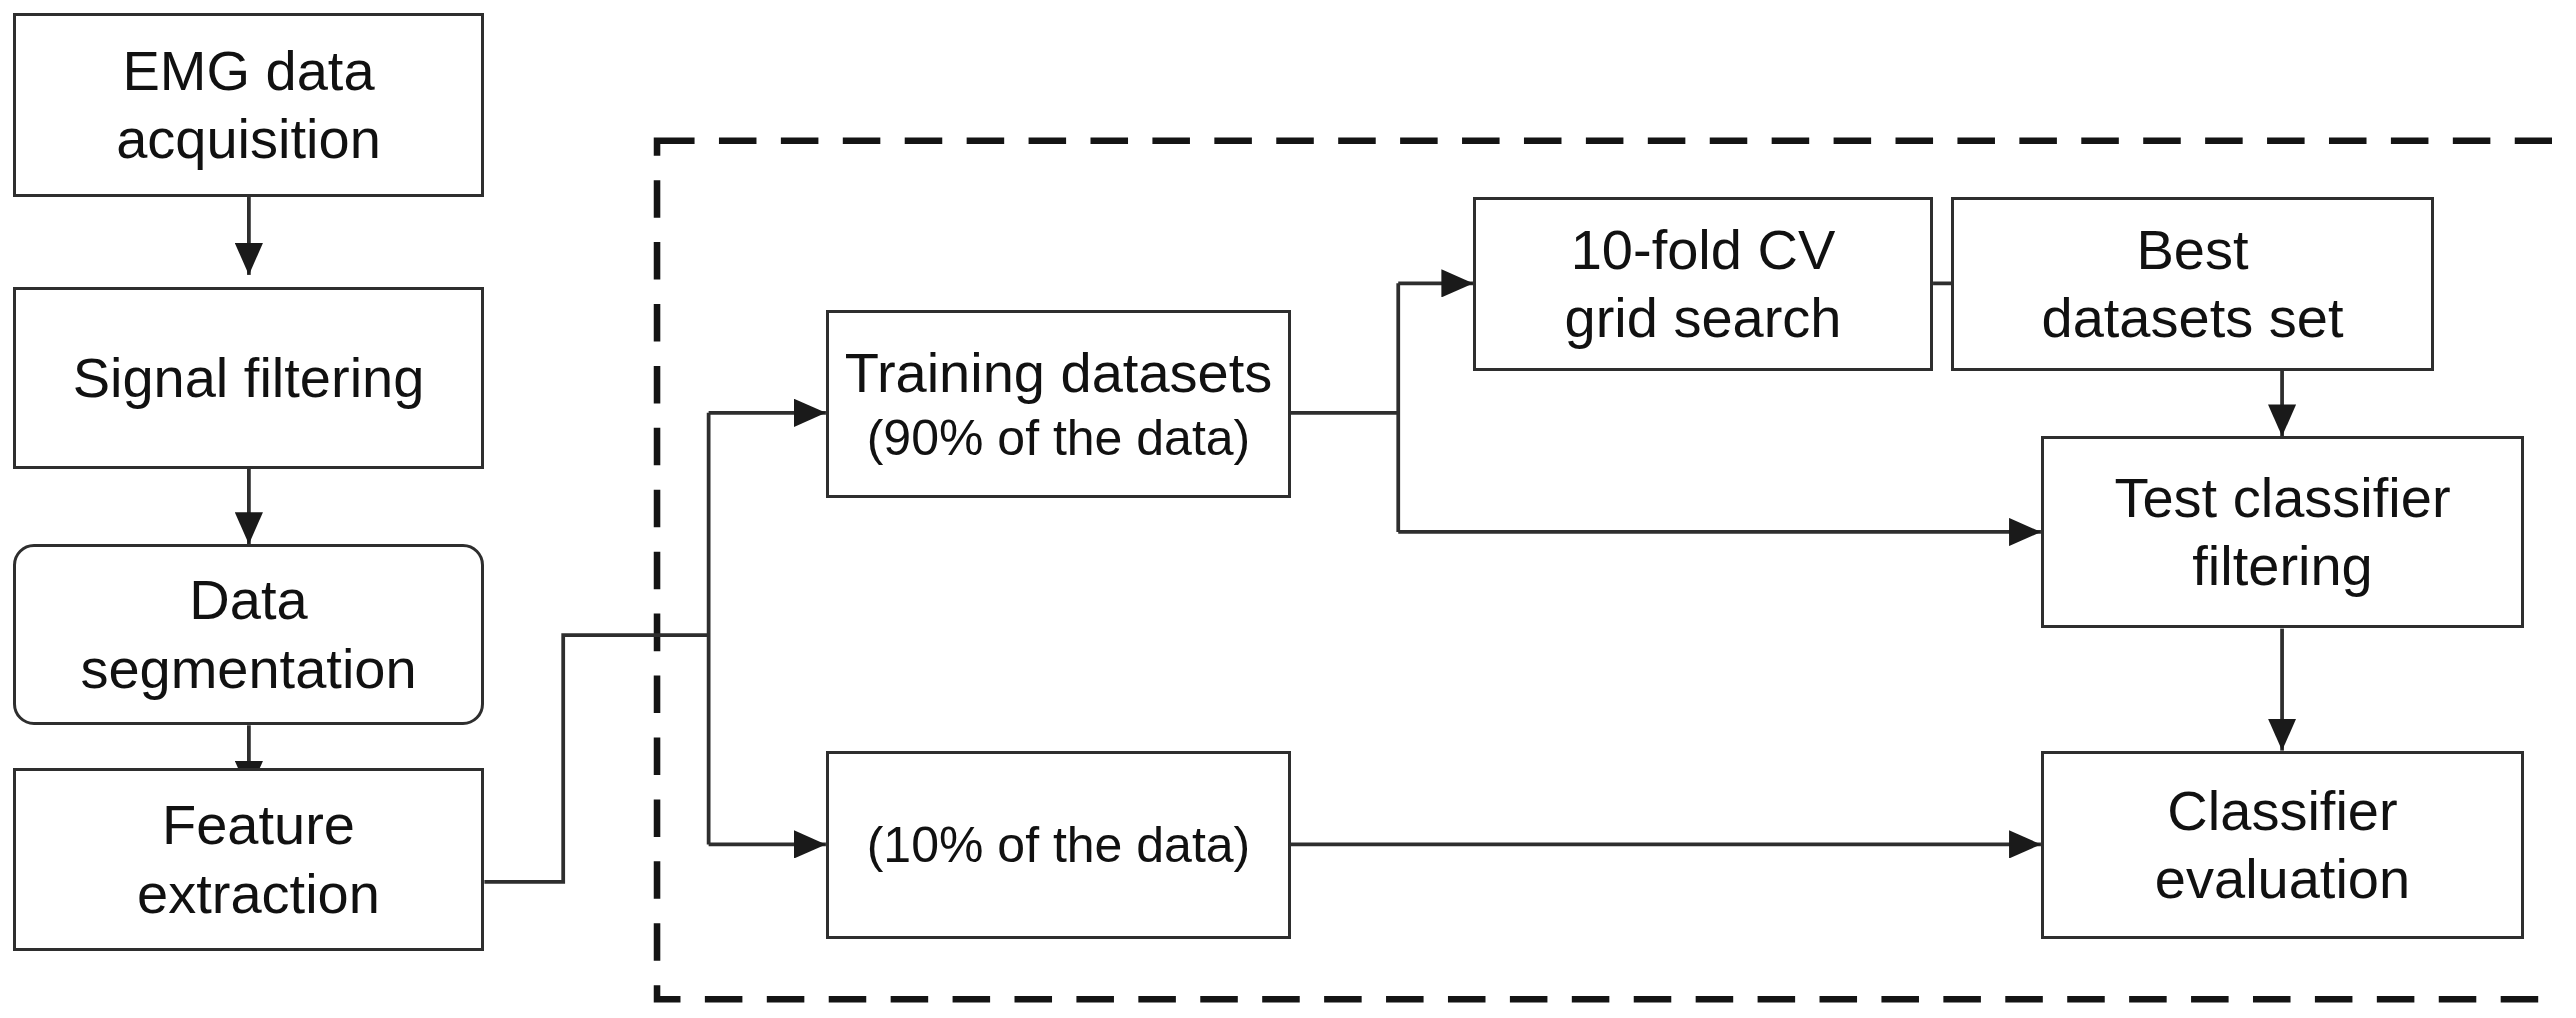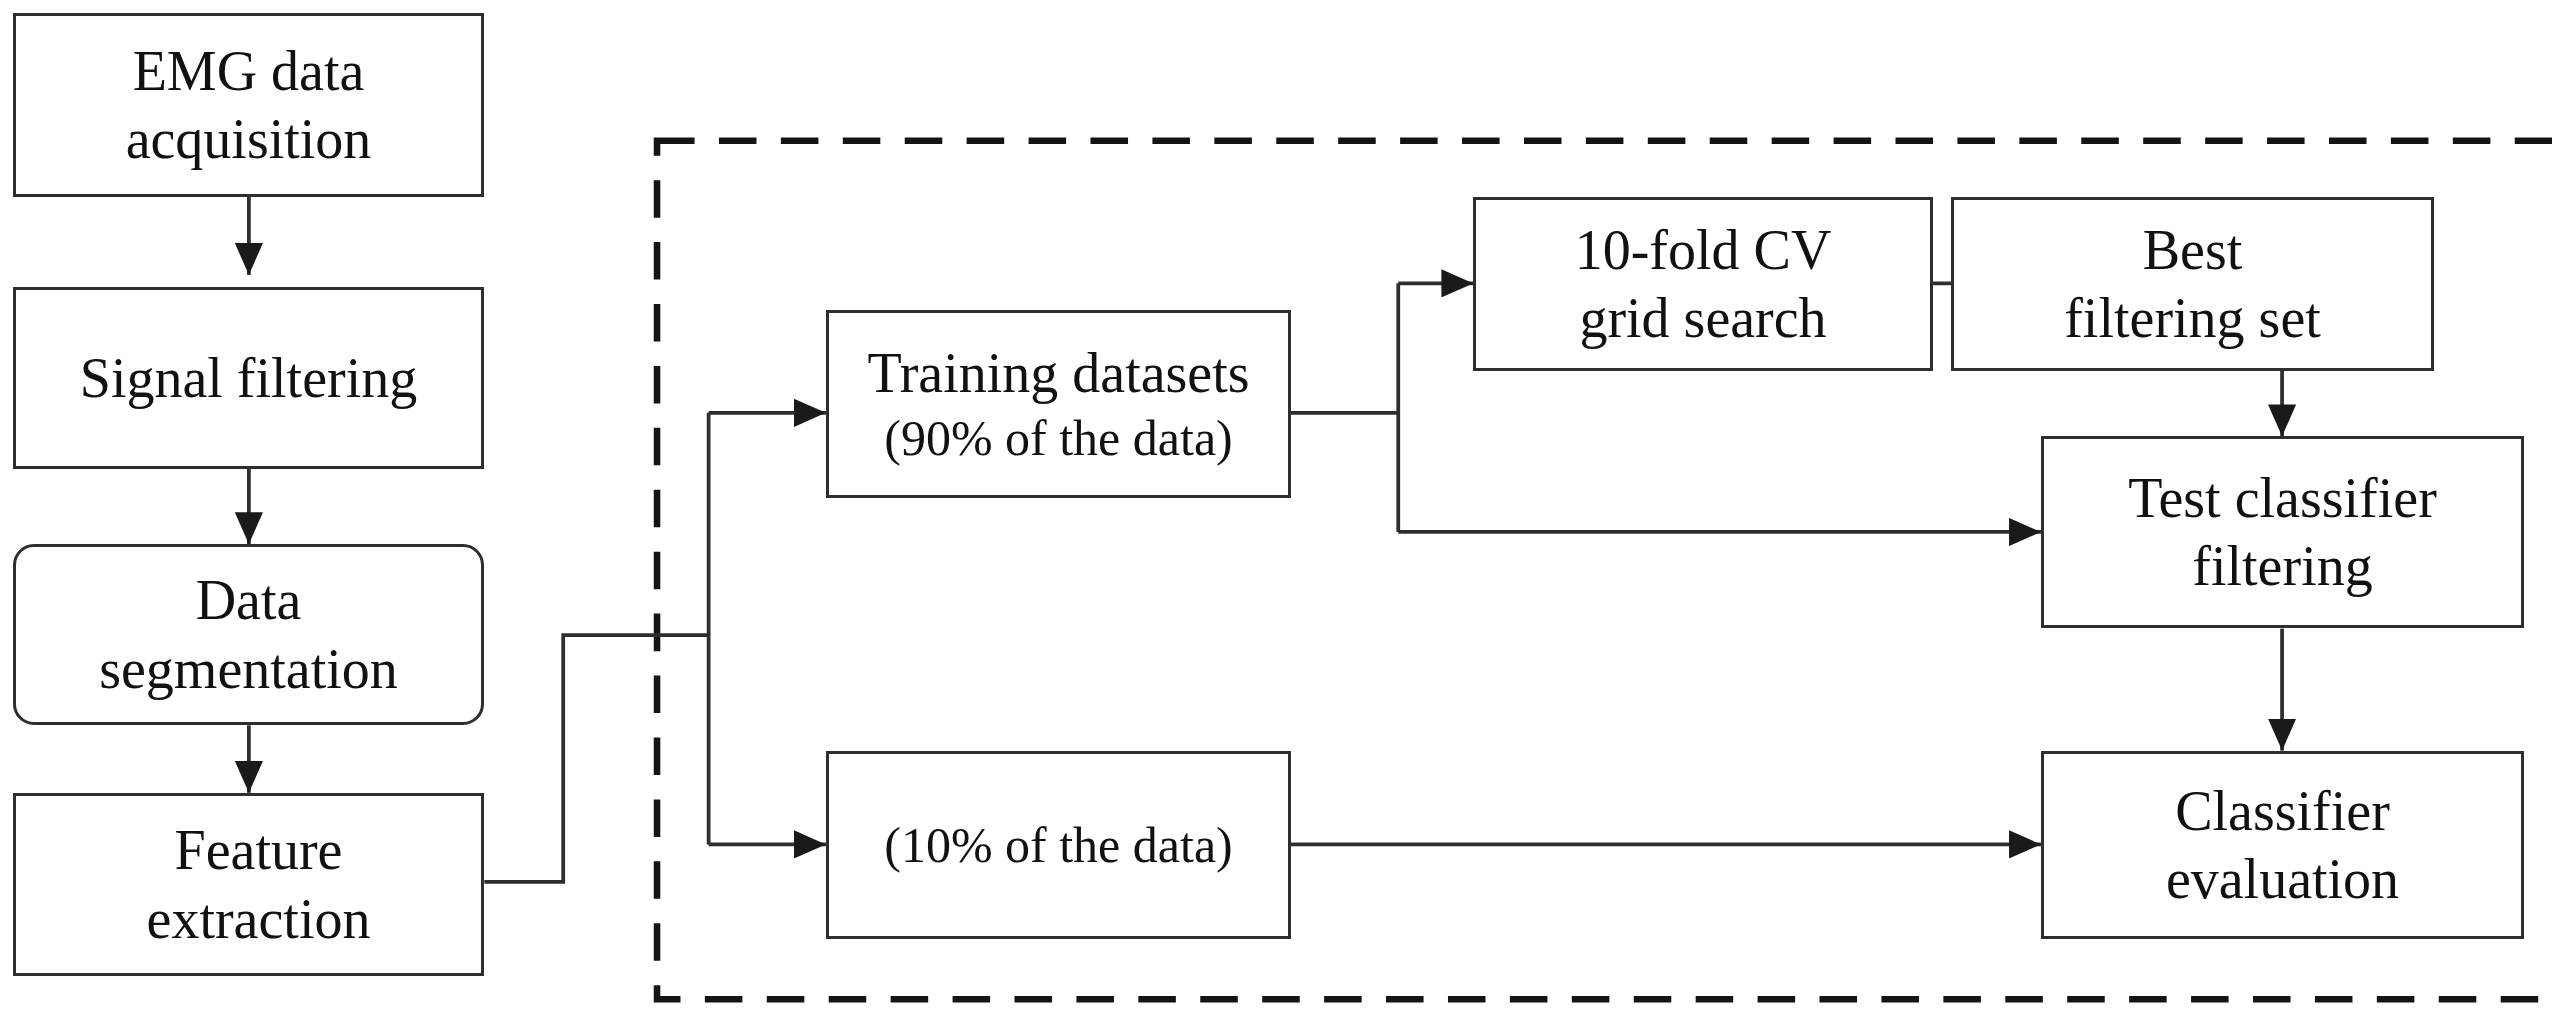--- a/index.html
+++ b/index.html
@@ -5,21 +5,21 @@
   html, body {
     margin: 0;
     padding: 0;
     background: #ffffff;
   }
   .canvas {
     position: relative;
     width: 2552px;
     height: 1018px;
     background: #ffffff;
-    font-family: Liberation Serif, serif;
+    font-family: Liberation Sans, sans-serif;
     color: #111111;
     overflow: hidden;
   }
   .connector-layer {
     position: absolute;
     left: 0;
     top: 0;
     width: 2576px;
     height: 1018px;
   }
@@ -93,42 +93,42 @@
 
   <div class="node" style="left:13px; top:275px; width:471px; height:182px;margin-top:12px;">
     <span>Signal filtering</span>
   </div>
 
   <div class="node" style="left:13px; top:544px; width:471px; height:181px;border-radius:21px;">
     <span>Data</span>
     <span>segmentation</span>
   </div>
 
-  <div class="node" style="left:13px; top:793px; width:471px; height:183px;padding-left:20px;">
+  <div class="node" style="left:13px; top:768px; width:471px; height:183px;padding-left:20px;">
     <span>Feature</span>
     <span>extraction</span>
   </div>
 
   <div class="node" style="left:826px; top:310px; width:465px; height:188px;">
     <span>Training datasets</span>
     <span class="sub">(90% of the data)</span>
   </div>
 
   <div class="node" style="left:826px; top:751px; width:465px; height:188px;">
     <span class="sub">(10% of the data)</span>
   </div>
 
   <div class="node" style="left:1473px; top:197px; width:460px; height:174px;">
     <span>10-fold CV</span>
     <span>grid search</span>
   </div>
 
   <div class="node" style="left:1951px; top:197px; width:483px; height:174px;">
     <span>Best</span>
-    <span>filtering set</span>
+    <span>datasets set</span>
   </div>
 
   <div class="node" style="left:2041px; top:436px; width:483px; height:192px;">
     <span>Test classifier</span>
     <span>filtering</span>
   </div>
 
   <div class="node" style="left:2041px; top:751px; width:483px; height:188px;">
     <span>Classifier</span>
     <span>evaluation</span>

